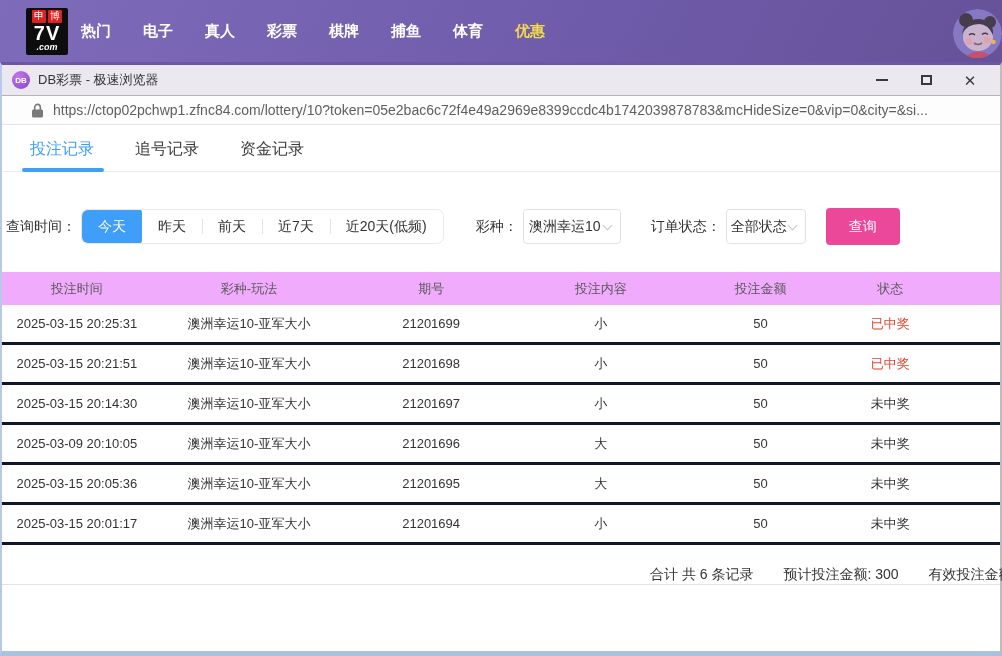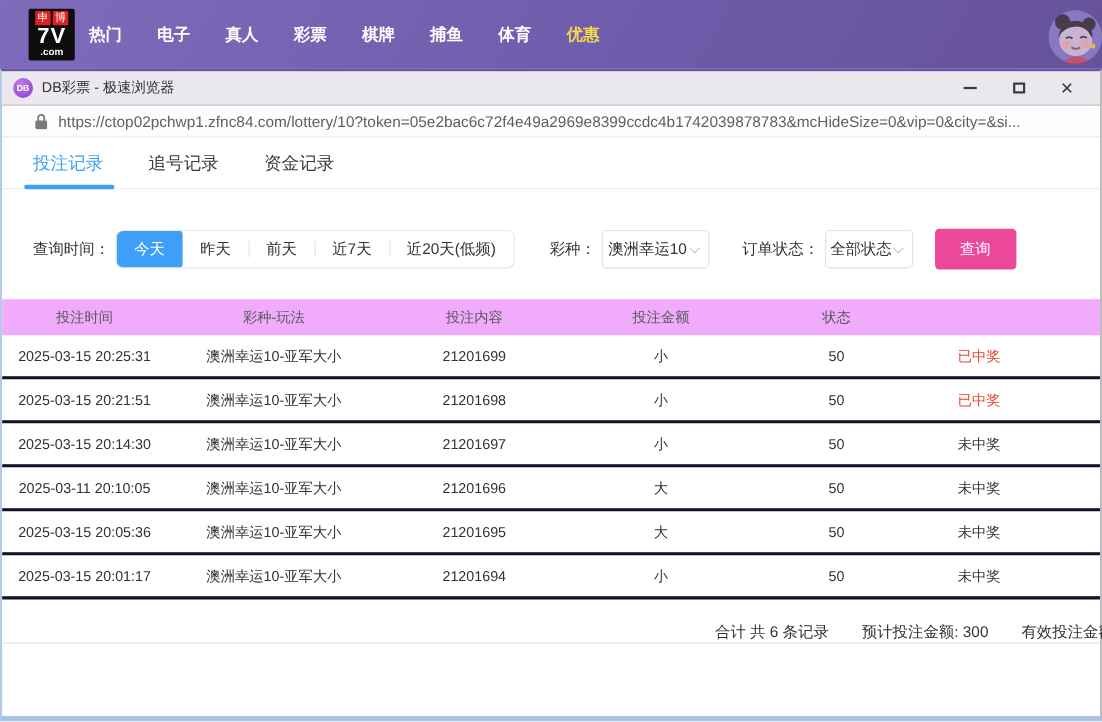--- a/index.html
+++ b/index.html
@@ -8,21 +8,21 @@
 
   
   .site-nav { height:62px; background:linear-gradient(120deg,#7e6cbb 0%,#6f5cab 55%,#665299 100%);
     display:flex; align-items:center; position:relative; }
   .logo { margin-left:26px; width:42px; background:#0d0d0d; border-radius:2px;
     display:flex; flex-direction:column; align-items:center; padding:2px 2px 1px; cursor:pointer; }
   .logo-badges { display:flex; gap:2px; }
   .logo-badge { width:14px; height:13px; background:#e01f1f; color:#fff; font-size:10px;
     display:flex; align-items:center; justify-content:center; border-radius:1px; }
   .logo-main { color:#fff; font-size:20px; font-weight:bold; line-height:20px; letter-spacing:1px; }
-  .logo-suffix { color:#fff; font-size:9px; font-weight:bold; line-height:9px; margin-bottom:2px; }
+  .logo-suffix { color:#fff; font-size:9px; font-weight:bold; line-height:9px; margin-bottom:2px;font-style:italic; }
   .nav-items { display:flex; gap:30px; margin-left:12px; }
   .nav-item { width:32px; text-align:center; color:#fff; font-size:15px; font-weight:bold; cursor:pointer; }
   .nav-item.highlight { color:#f2d94e; }
   .avatar { position:absolute; right:0px; top:9px; width:49px; height:49px; border-radius:50%;
     overflow:hidden; cursor:pointer; }
 
   
   .browser-window { height:594px; border-top:3px solid #6b57a6; border-left:2px solid #b7c9e8;
     border-right:2px solid #bdbdbd; border-bottom:5px solid #a8c2e2; background:#fff; }
 
@@ -44,21 +44,21 @@
 
   
   .page { background:#fff; }
 
   .tabs { display:flex; gap:41px; padding:14px 0 0 28px; border-bottom:1px solid #ececec; }
   .tab { font-size:16px; color:#3c3c3c; padding-bottom:11px; position:relative; cursor:pointer; }
   .tab.active { color:#3f9ef8; }
   .tab.active::after { content:""; position:absolute; left:-8px; right:-10px; bottom:-1px;
     height:4px; border-radius:2.5px; background:#3f9ef8; }
 
-  .filters { display:flex; align-items:center; margin-top:36px; padding-left:28px; font-size:14px; color:#333; }
+  .filters { display:flex; align-items:center; margin-top:36px; padding-left:4px; font-size:14px; color:#333; }
   .filter-label { margin-right:5px; white-space:nowrap; }
   .seg-group { display:flex; align-items:center; border:1px solid #e9e9e9; border-radius:7px;
     height:35px; overflow:hidden; }
   .seg-item { padding:0 16px; height:35px; line-height:34px; color:#333; cursor:pointer;
     position:relative; white-space:nowrap;text-align:center; }
   .seg-item.active { background:#3f9ef8; color:#fff; border-radius:4px; }
   .seg-item + .seg-item:not(.active):not(.first-after-active)::before { content:""; position:absolute;
     left:0; top:10px; height:15px; width:1px; background:#e3e3e3; }
   .gap-32 { width:32px; } .gap-30 { width:30px; } .gap-20 { width:20px; }
   .select { position:relative; height:35px; border:1px solid #e2e2e2; border-radius:4px;
@@ -179,20 +179,21 @@
         <span class="chevron"></span>
       </div>
       <span class="gap-20"></span>
       <button class="search-btn">查询</button>
     </div>
 
     <div class="table">
       <div class="trow thead">
         <div>投注时间</div>
         <div>彩种-玩法</div>
+        <div>期号</div>
         <div>投注内容</div>
         <div>投注金额</div>
         <div>状态</div>
         <div></div>
       </div>
       <div class="trow tbody-row won">
           <div class="cell-time">2025-03-15 20:25:31</div>
           <div class="cell-game">澳洲幸运10-亚军大小</div>
           <div class="cell-issue">21201699</div>
           <div class="cell-content">小</div>
@@ -212,21 +213,21 @@
         <div class="trow tbody-row">
           <div class="cell-time">2025-03-15 20:14:30</div>
           <div class="cell-game">澳洲幸运10-亚军大小</div>
           <div class="cell-issue">21201697</div>
           <div class="cell-content">小</div>
           <div class="cell-amount">50</div>
           <div class="cell-status">未中奖</div>
           <div></div>
         </div>
         <div class="trow tbody-row">
-          <div class="cell-time">2025-03-11 20:10:05</div>
+          <div class="cell-time">2025-03-09 20:10:05</div>
           <div class="cell-game">澳洲幸运10-亚军大小</div>
           <div class="cell-issue">21201696</div>
           <div class="cell-content">大</div>
           <div class="cell-amount">50</div>
           <div class="cell-status">未中奖</div>
           <div></div>
         </div>
         <div class="trow tbody-row">
           <div class="cell-time">2025-03-15 20:05:36</div>
           <div class="cell-game">澳洲幸运10-亚军大小</div>

